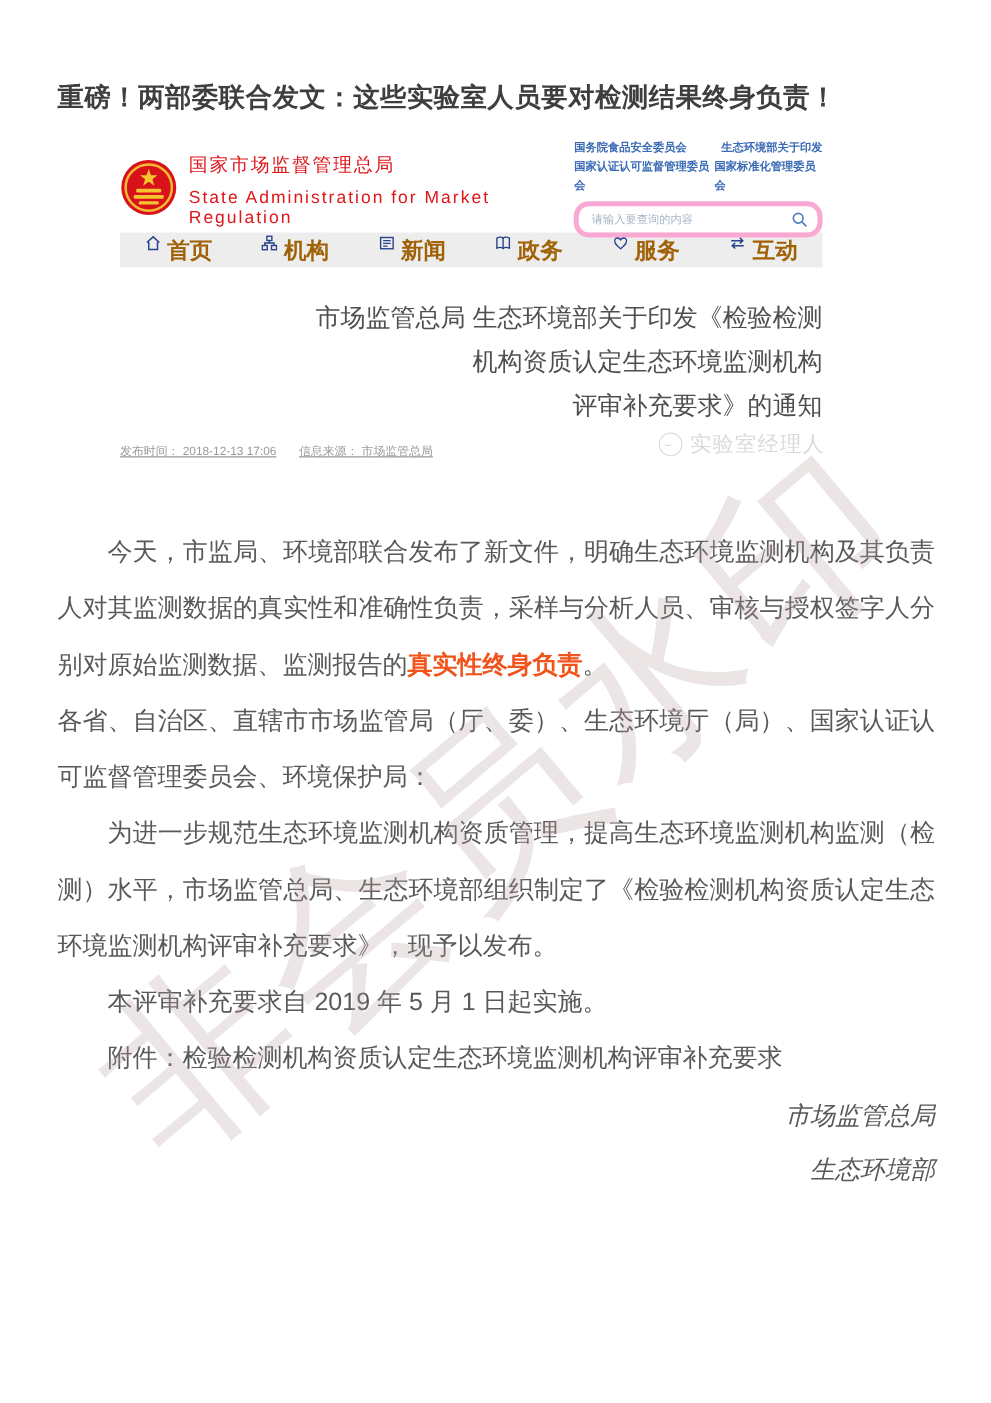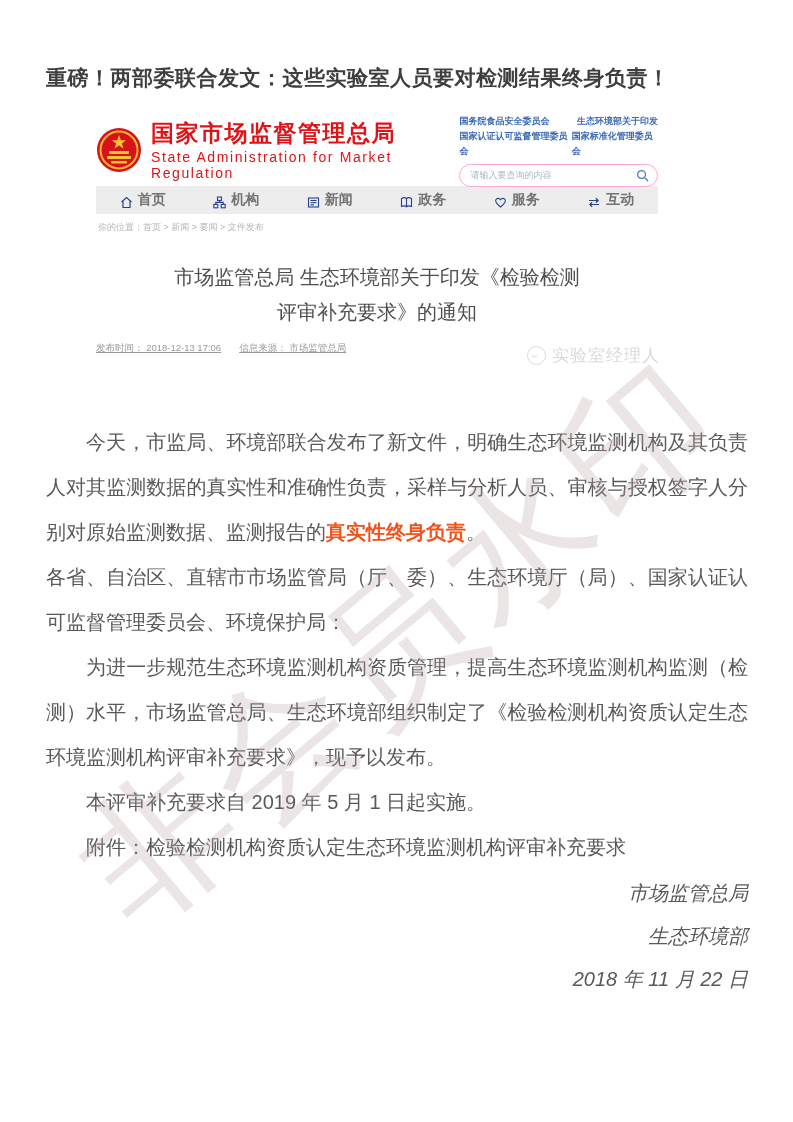--- a/index.html
+++ b/index.html
@@ -9,42 +9,42 @@
   }
   .article-title{
     position:absolute;left:46px;top:50px;width:710px;
     font-size:21px;font-weight:bold;color:#3e3e3e;letter-spacing:0.5px;
   }
   
   .site-shot{position:absolute;left:96px;top:116px;width:562px;background:#fff;}
   .site-header{display:flex;align-items:center;height:68px;}
   .emblem{width:46px;height:46px;flex:0 0 46px;}
   .brand{margin-left:9px;}
-  .brand-cn{font-size:23px;font-weight:bold;color:#df1418;letter-spacing:1.5px;line-height:26px;}
+  .brand-cn{font-size:15px;font-weight:normal;color:#df1418;letter-spacing:1.5px;line-height:26px;}
   .brand-en{font-size:14px;color:#df1418;letter-spacing:1.6px;margin-top:3px;}
   .header-right{margin-left:auto;width:212px;}
   .gov-links{display:flex;justify-content:space-between;font-size:9px;font-weight:bold;color:#3a6ab5;line-height:15px;}
   .searchbox{
-    margin-top:5px;height:21px;border:1px solid #f9a8d4;border-radius:12px;
+    margin-top:5px;height:21px;border:4px solid #f9a8d4;border-radius:12px;
     display:flex;align-items:center;padding:0 8px;
   }
   .searchbox input{
     border:none;outline:none;flex:1;font-size:9px;color:#777;background:transparent;
     font-family:inherit;
   }
   .searchbox input::placeholder{color:#a8b6c6;}
   .search-icon{flex:0 0 13px;}
   .site-nav{
     margin-top:2px;height:28px;background:#ededed;display:flex;align-items:center;
     justify-content:space-around;
   }
-  .nav-item{display:flex;align-items:flex-end;gap:5px;font-size:14px;font-weight:bold;color:#737373;cursor:pointer;}
+  .nav-item{display:flex;align-items:flex-start;gap:5px;font-size:18px;font-weight:bold;color:#a16207;cursor:pointer;}
   .nav-item svg{display:block;}
   .breadcrumb{font-size:9px;color:#b5b5b5;padding:7px 2px 0 2px;height:15px;}
-  .doc-title{margin-top:24px;text-align:center;font-size:20px;color:#4f4f4f;line-height:35px;}
+  .doc-title{margin-top:24px;text-align:right;font-size:20px;color:#4f4f4f;line-height:35px;}
   .doc-meta{margin-top:12px;text-align:left;font-size:9.5px;color:#9a9a9a;padding-bottom:8px;text-decoration:underline;}
   .doc-meta .sep{display:inline-block;width:18px;}
   
   .brand-wm{
     position:absolute;left:527px;top:344px;display:flex;align-items:center;gap:6px;
     color:#dadada;font-size:17px;letter-spacing:1px;justify-content:space-between;
   }
   .brand-wm-icon{width:17px;height:17px;border:1.5px solid #dcdcdc;border-radius:50%;position:relative;}
   .brand-wm-icon::after{
     content:"";position:absolute;left:3px;top:5px;width:7px;height:4px;
@@ -148,24 +148,24 @@
     </div>
     <div class="nav-item">
       <svg width="14" height="13" viewBox="0 0 14 13">
         <path d="M2 4.5 H11 M8.8 2.2 L11.2 4.5 L8.8 6.8" fill="none" stroke="#26428d" stroke-width="1.2"></path>
         <path d="M12 8.5 H3 M5.2 6.2 L2.8 8.5 L5.2 10.8" fill="none" stroke="#26428d" stroke-width="1.2"></path>
       </svg>
       <span>互动</span>
     </div>
   </div>
 
-  <div class="breadcrumb">你的位置：首页 &gt; 新闻 &gt; 要闻 &gt; 文件发布</div>
 
   <div class="doc-title">
     <div>市场监管总局 生态环境部关于印发《检验检测</div>
+    <div>机构资质认定生态环境监测机构</div>
     <div>评审补充要求》的通知</div>
   </div>
 
   <div class="doc-meta">
     <span>发布时间： 2018-12-13 17:06</span><span class="sep"></span><span>信息来源： 市场监管总局</span>
   </div>
 </div>
 
 <div class="brand-wm">
   <span class="brand-wm-icon"></span>
@@ -174,17 +174,16 @@
 
 <div class="article-body">
   <p class="indent"><span>今天，市监局、环境部联合发布了新文件，明确生态环境监测机构及其负责人对其监测数据的真实性和准确性负责，采样与分析人员、审核与授权签字人分别对原始监测数据、监测报告的</span><span class="hl">真实性终身负责</span><span>。</span></p>
   <p>各省、自治区、直辖市市场监管局（厅、委）、生态环境厅（局）、国家认证认可监督管理委员会、环境保护局：</p>
   <p class="indent">为进一步规范生态环境监测机构资质管理，提高生态环境监测机构监测（检测）水平，市场监管总局、生态环境部组织制定了《检验检测机构资质认定生态环境监测机构评审补充要求》，现予以发布。</p>
   <p class="indent">本评审补充要求自 2019 年 5 月 1 日起实施。</p>
   <p class="indent">附件：检验检测机构资质认定生态环境监测机构评审补充要求</p>
   <div class="sign-block">
     <div>市场监管总局</div>
     <div>生态环境部</div>
-    <div class="sign-date">2018 年 11 月 22 日</div>
   </div>
 </div>
 
 <div class="diag-wm">非会员水印</div>
 
 </body></html>

